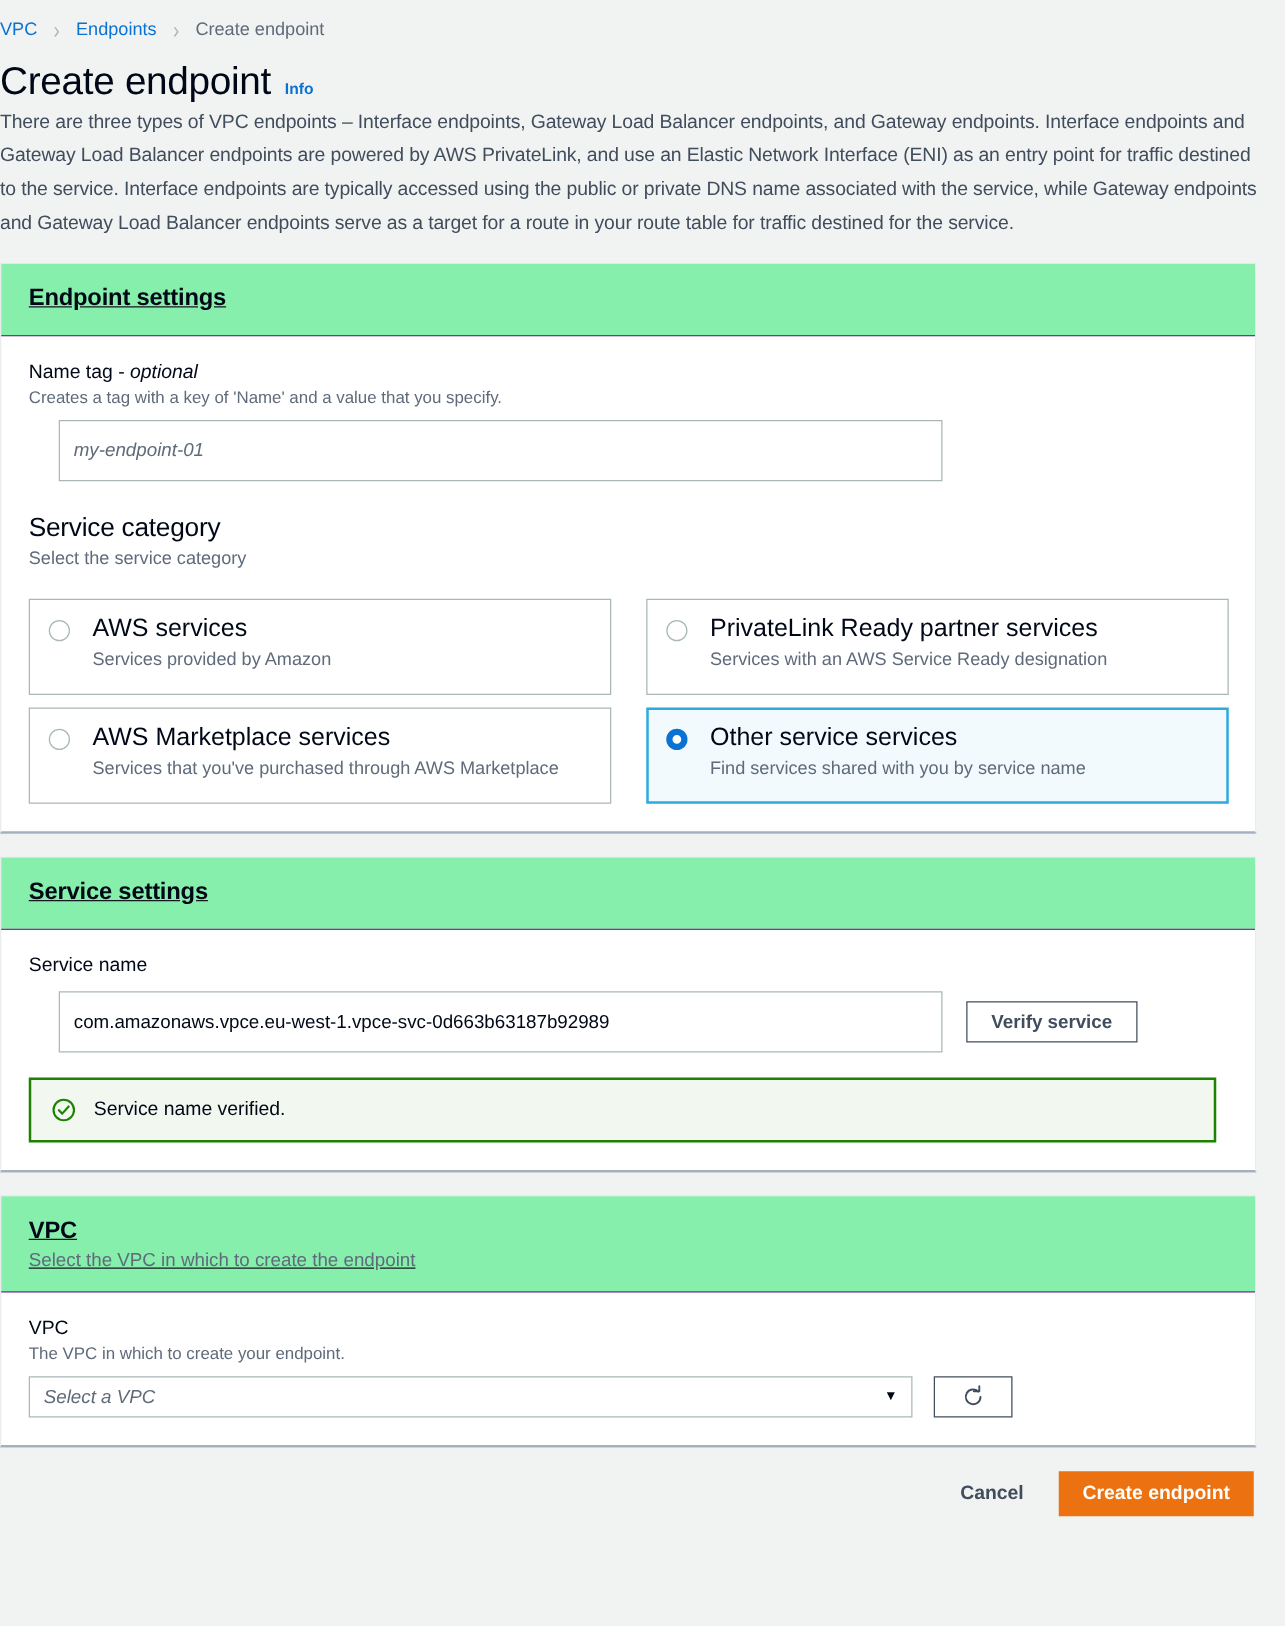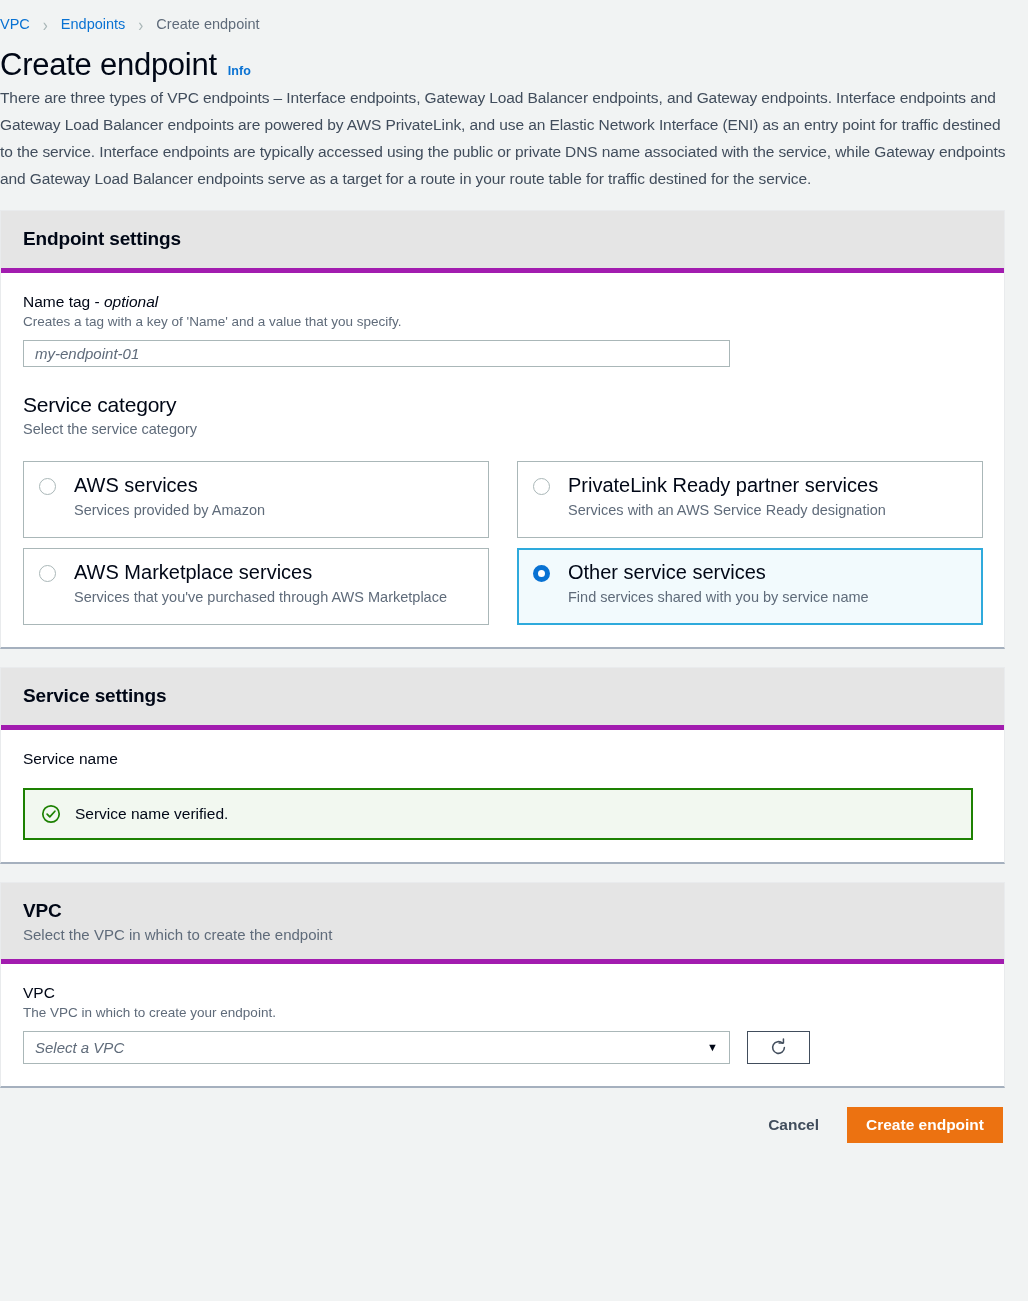--- a/index.html
+++ b/index.html
@@ -89,23 +89,24 @@
   .panel {
     background: #ffffff;
     border: 1px solid #e9ebed;
     border-bottom: 2px solid #a5b0be;
     margin: 0 22px 0 22px;
     width: 1005px;
   }
   .gap { height: 18px; }
 
   .panel-header {
-    background: #e5e5e5;
-    border-bottom: 5px solid #a21caf;
+    background: #86efac;
+    border-bottom: 1px solid #a21caf;
     padding: 17px 22px 18px 22px;
+    text-decoration: underline;
   }
   .panel-header.tall { padding-bottom: 16px; }
   .panel-title {
     font-size: 19px;
     font-weight: bold;
     color: #000716;
     letter-spacing: -0.15px;
   }
   .panel-subtitle {
     margin-top: 4px;
@@ -125,28 +126,29 @@
     color: #000716;
   }
   .field-desc {
     margin-top: 3px;
     font-size: 13.5px;
     color: #5f6b7a;
   }
   .text-input {
     margin-top: 11px;
     width: 707px;
-    height: 27px;
+    height: 49px;
     border: 1px solid #aab7b8;
     background: #ffffff;
     display: flex;
     align-items: center;
     padding: 0 11px;
     font-size: 15px;
     color: #000716;
+    margin-left: 24px;
   }
   .text-input.placeholder {
     font-style: italic;
     color: #5f6b7a;
   }
 
   
   .section-head {
     font-size: 21px;
     font-weight: 400;
@@ -396,20 +398,24 @@
   <div class="gap"></div>
 
   <section class="panel">
     <div class="panel-header">
       <div class="panel-title">Service settings</div>
     </div>
     <div class="panel-body">
 
       <div class="field-label">Service name</div>
 
+      <div class="inline-row">
+        <div class="text-input">com.amazonaws.vpce.eu-west-1.vpce-svc-0d663b63187b92989</div>
+        <button class="btn-normal">Verify service</button>
+      </div>
 
       <div class="alert-success">
         <svg width="20" height="20" viewBox="0 0 20 20">
           <circle cx="10" cy="10" r="8.2" fill="none" stroke="#1d8102" stroke-width="1.7"></circle>
           <path d="M6.1 10.2 L8.8 12.9 L13.9 7.2" fill="none" stroke="#1d8102" stroke-width="1.7" stroke-linecap="round" stroke-linejoin="round"></path>
         </svg>
         <span class="alert-text">Service name verified.</span>
       </div>
 
     </div>

